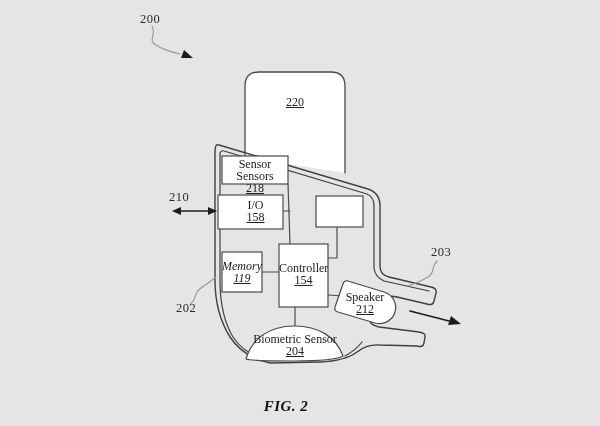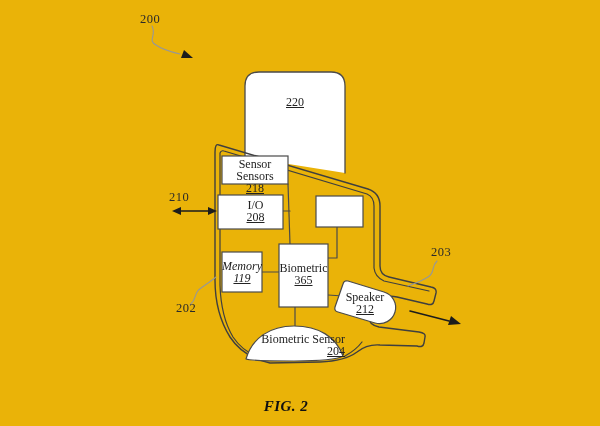--- a/index.html
+++ b/index.html
@@ -1,17 +1,17 @@
 <!DOCTYPE html>
 <html><head>
 <meta charset="utf-8">
 <style>
   html,body{margin:0;padding:0;background:#ffffff;}
   .stage{
-    position:relative;width:600px;height:426px;background:#eab308;
+    position:relative;width:600px;height:426px;background:#e5e5e5;
     font-family:"Liberation Serif", serif;color:#1c1c1c;overflow:hidden;
   }
   .stage svg{position:absolute;left:0;top:0;}
   .lbl{position:absolute;text-align:center;line-height:1.1;}
   .ref{font-size:12.5px;color:#2a2a2a;letter-spacing:.5px;}
   .comp{font-size:12px;color:#222;}
   .comp .name{display:block;line-height:12px;}
   .comp .num{display:inline-block;line-height:13px;text-decoration:underline;}
   .caption{font-size:15px;font-weight:bold;font-style:italic;letter-spacing:.5px;color:#111;text-align:center;}
   path,line,polyline{fill:none;stroke:#3f3f3f;stroke-width:1.4;stroke-linejoin:round;stroke-linecap:round;}
@@ -83,39 +83,39 @@
     <span class="num">220</span>
   </div>
 
   <div class="lbl comp" style="left:222px;top:158px;width:66px;">
     <span class="name">Sensor Sensors</span>
     <span class="num">218</span>
   </div>
 
   <div class="lbl comp" style="left:218px;top:199px;width:75px;">
     <span class="name">I/O</span>
-    <span class="num">208</span>
+    <span class="num">158</span>
   </div>
 
 
   <div class="lbl comp" style="left:222px;top:260px;width:40px;font-style:italic;">
     <span class="name">Memory</span>
     <span class="num">119</span>
   </div>
 
   <div class="lbl comp" style="left:279px;top:262px;width:49px;">
-    <span class="name">Biometric</span>
-    <span class="num">365</span>
+    <span class="name">Controller</span>
+    <span class="num">154</span>
   </div>
 
   <div class="lbl comp" style="left:337px;top:291px;width:56px;">
     <span class="name">Speaker</span>
     <span class="num">212</span>
   </div>
 
-  <div class="lbl comp" style="left:245px;top:333px;width:100px;text-align:right;">
+  <div class="lbl comp" style="left:245px;top:333px;width:100px;">
     <span class="name">Biometric Sensor</span>
     <span class="num">204</span>
   </div>
 
   <div class="lbl caption" style="left:226px;top:398px;width:120px;">FIG. 2</div>
 
 </div>
 
 </body></html>

